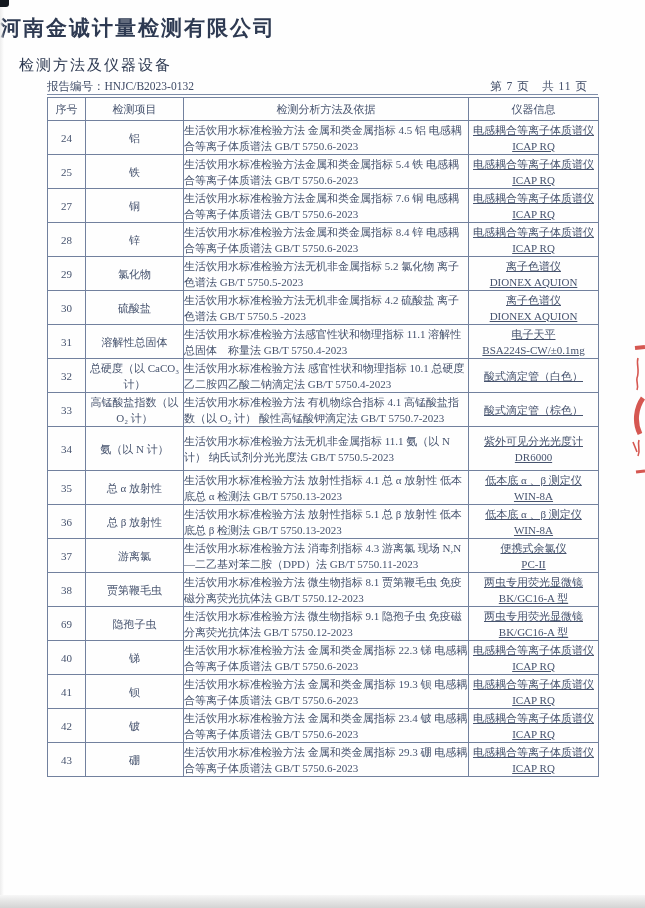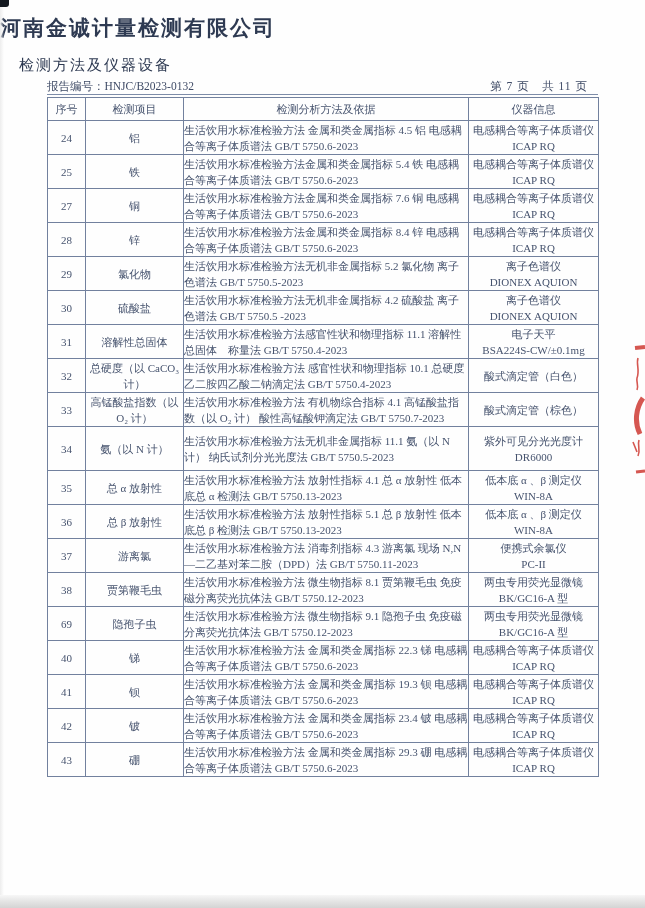--- a/index.html
+++ b/index.html
@@ -38,21 +38,21 @@
     overflow:hidden;
     padding:0;
   }
   thead tr{height:23px;}
   tbody tr{height:34px;}
   tbody tr:nth-child(10){height:44px;}  
   th{font-size:11.5px;color:#3f4b66;}
   td.c-no{text-align:center;}
   td.c-item{text-align:center;padding:1px 3px;}
   td.c-method{text-align:left;padding:1px 4px 1px 6px;margin-left:16px;}
-  td.c-instr{text-align:center;padding:1px 2px;}
+  td.c-instr{text-align:center;padding:1px 2px;text-decoration:underline;}
   .instr-wrap{display:flex;flex-direction:column;justify-content:center;align-items:center;height:100%;}
   
   .corner-mark{
     position:absolute;left:0;top:0;width:9px;height:7px;
     background:#14181f;border-radius:0 0 3px 0;
   }
   .stamp{position:absolute;right:0;top:340px;width:18px;height:150px;}
   .bottom-strip{
     position:absolute;left:0;bottom:0;width:645px;height:13px;
     background:linear-gradient(180deg,#f7f7f7 0%,#e2e2e2 55%,#d4d4d4 100%);

